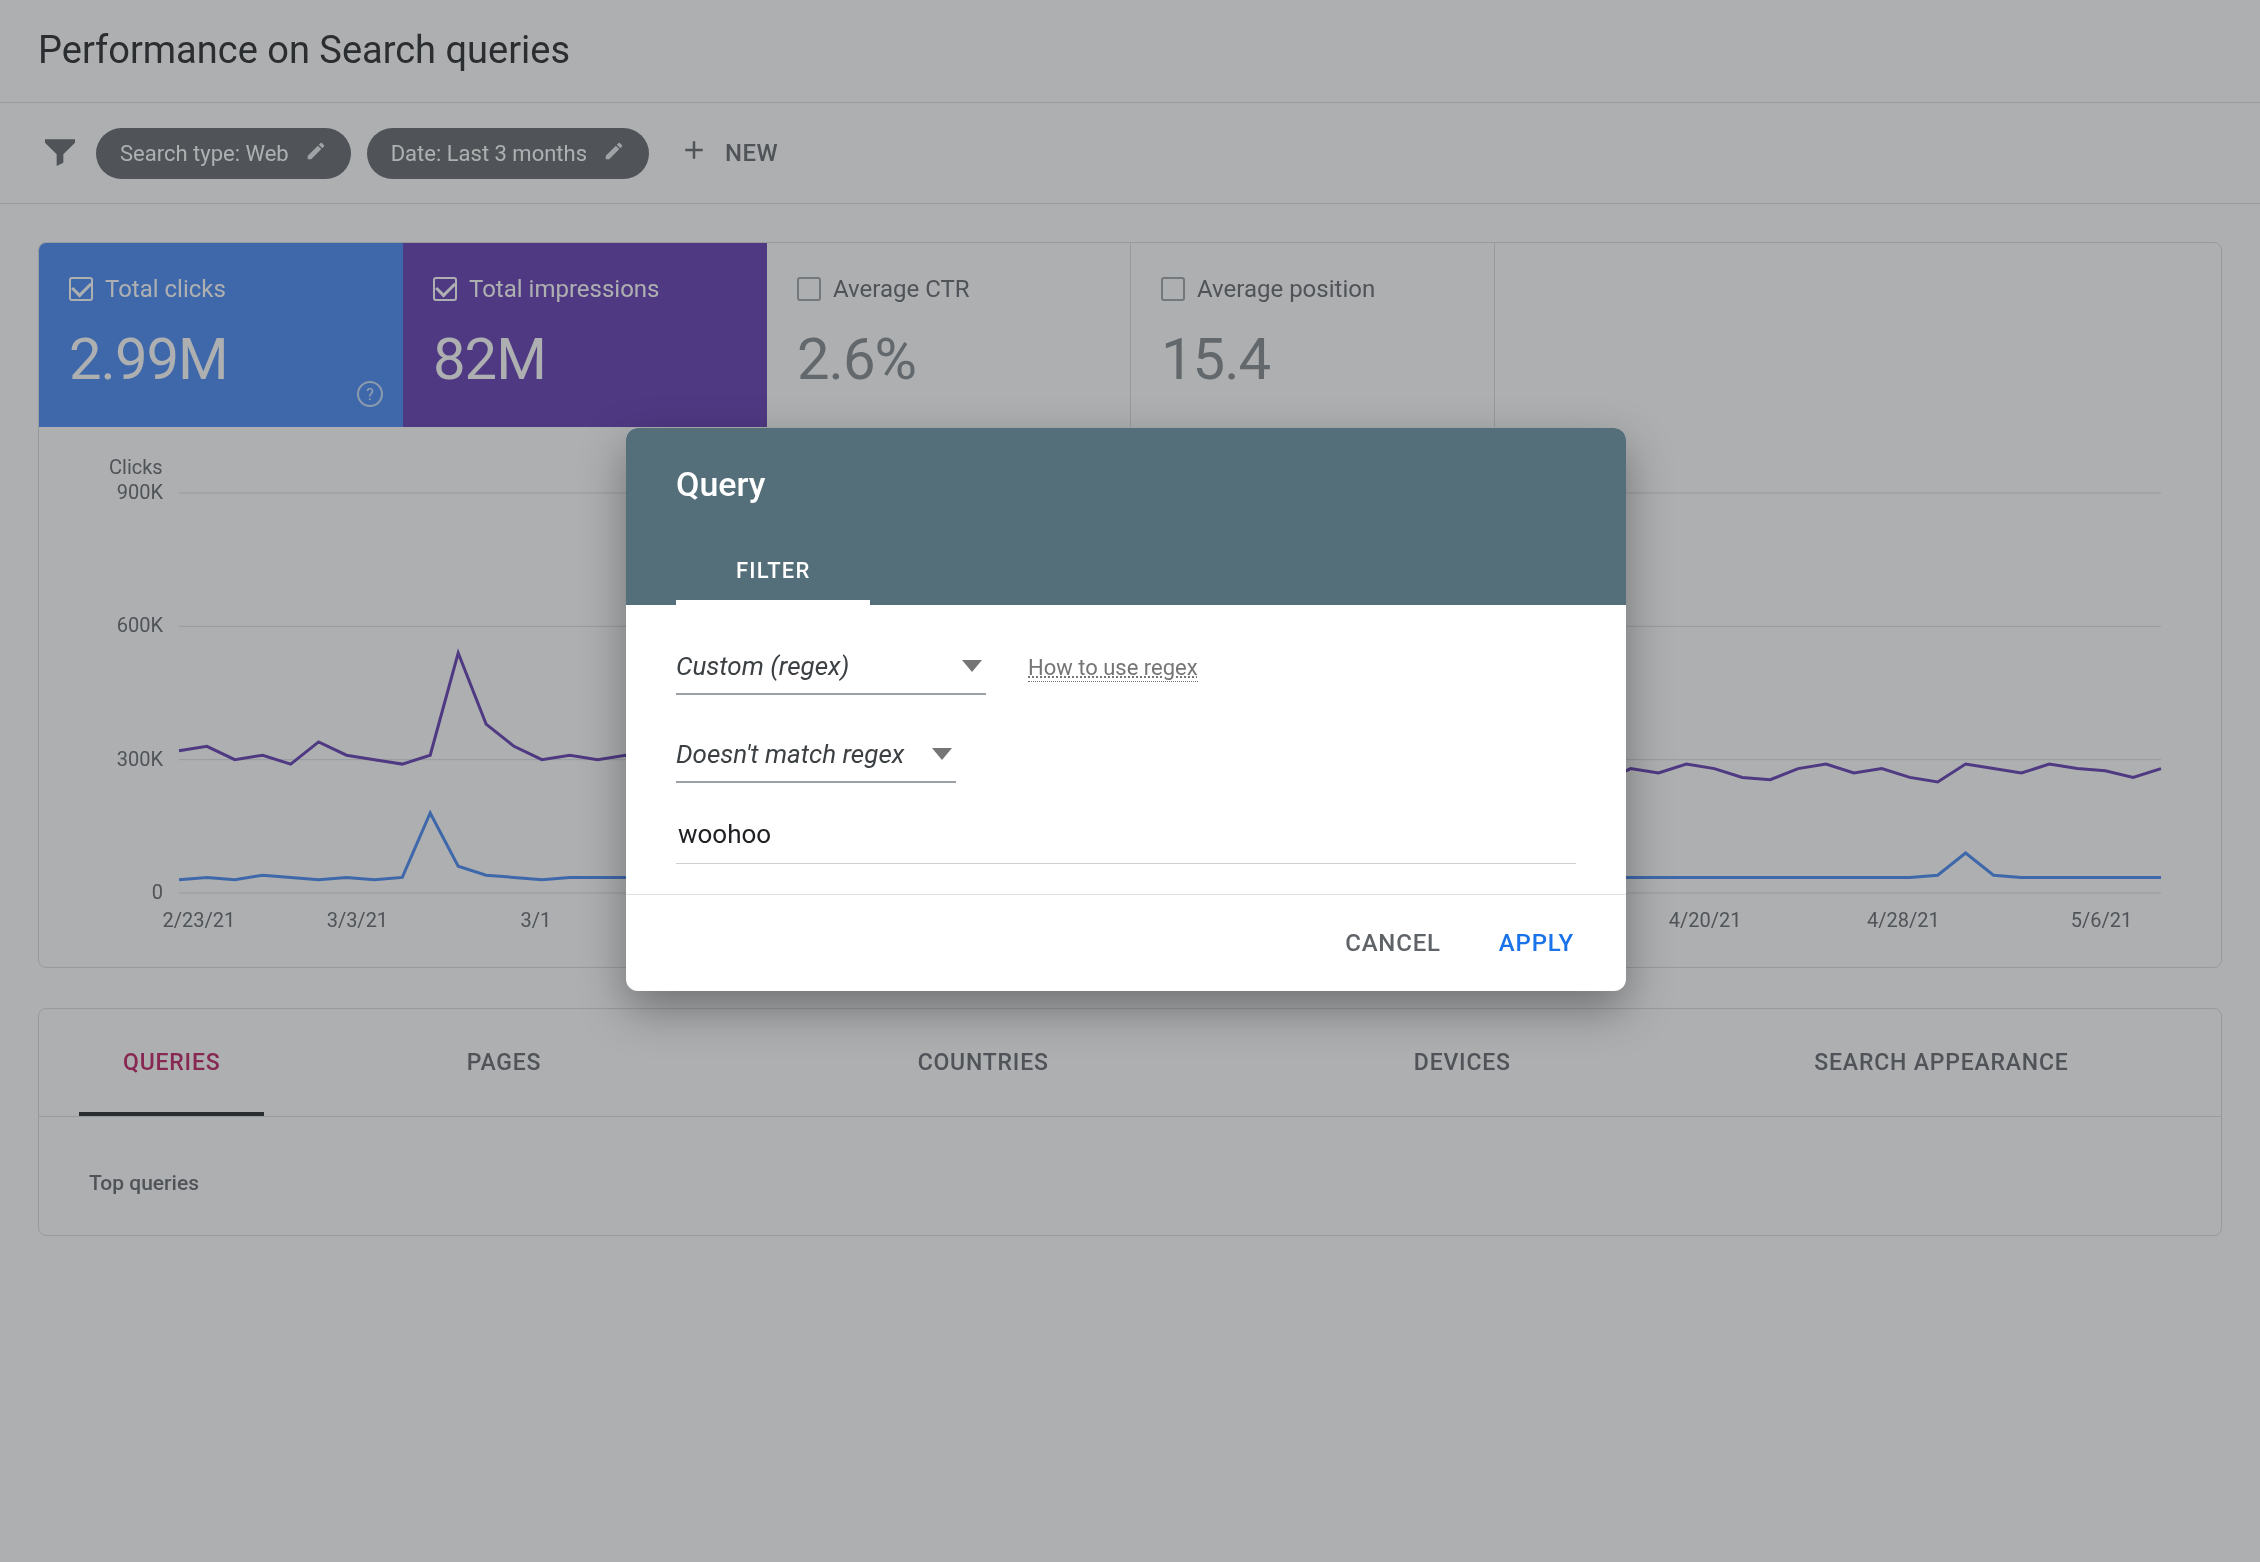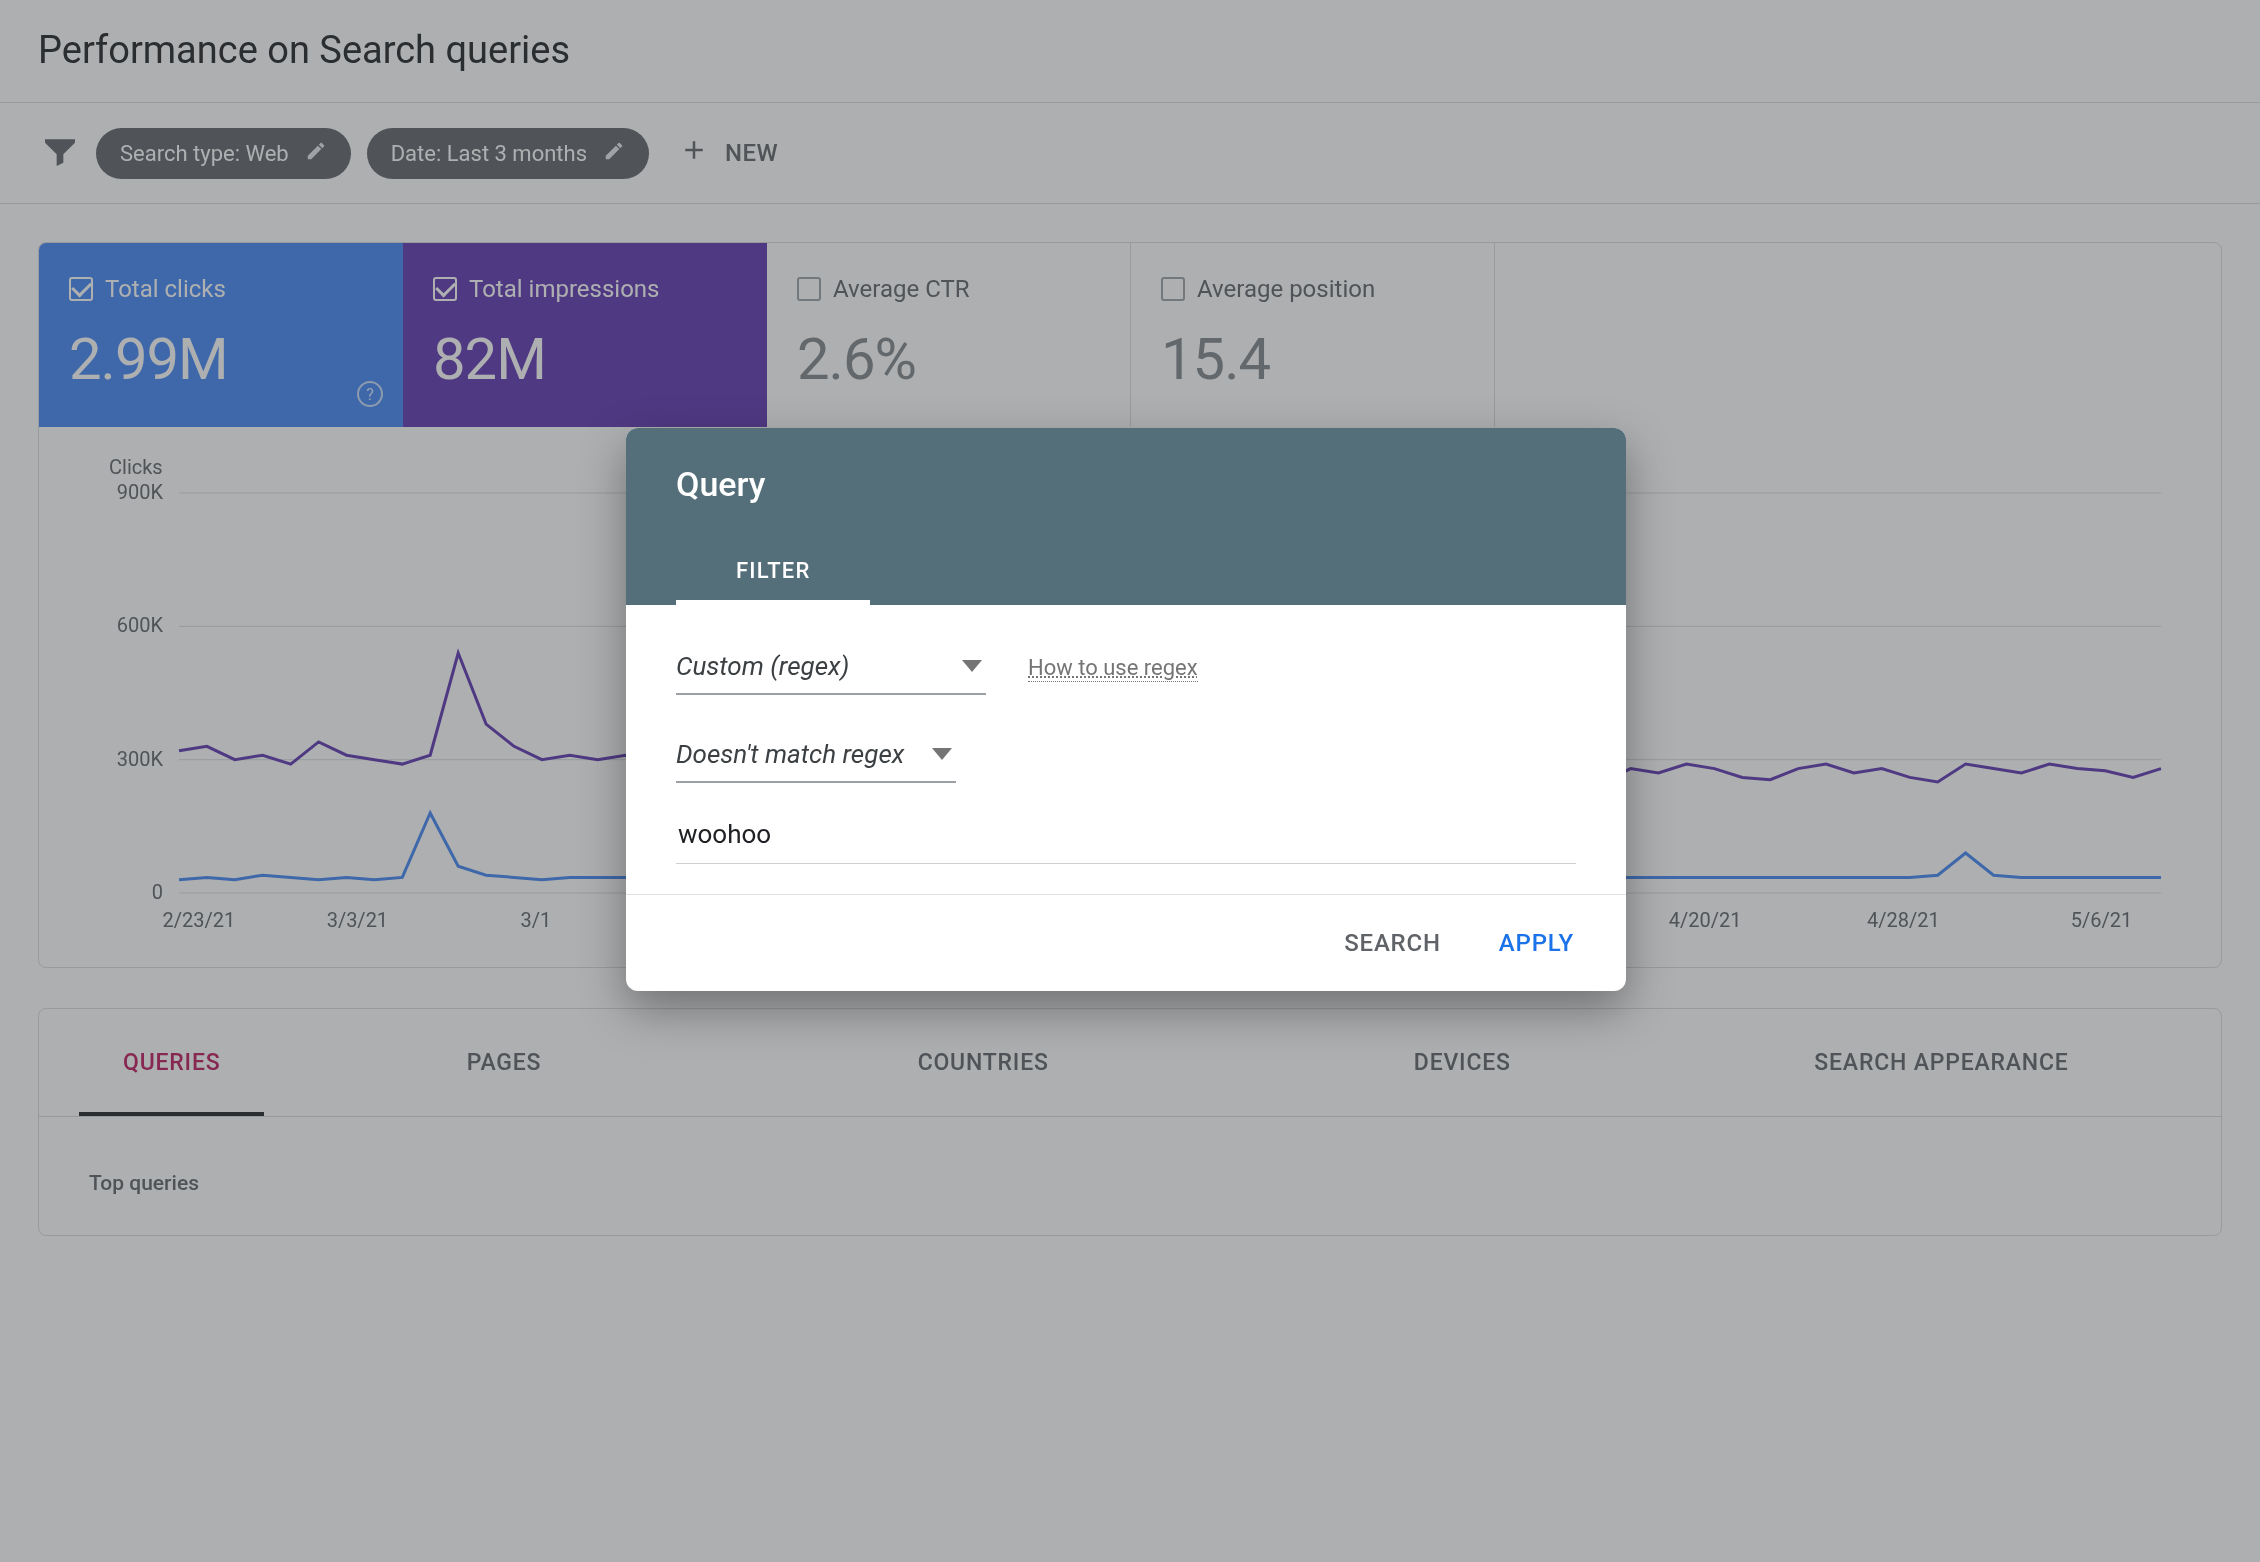--- a/index.html
+++ b/index.html
@@ -279,18 +279,18 @@
       </div>
       <div class="field-row" style="margin-bottom:26px;">
         <div class="select-field short">
           <span>Doesn't match regex</span>
           <span class="arrow-down"></span>
         </div>
       </div>
       <input class="text-input" type="text" value="woohoo" style="">
     </div>
     <div class="modal-actions">
-      <span class="btn-text cancel">SEARCH</span>
+      <span class="btn-text cancel">CANCEL</span>
       <span class="btn-text apply">APPLY</span>
     </div>
   </div>
 
 </div>
 
 </body></html>

